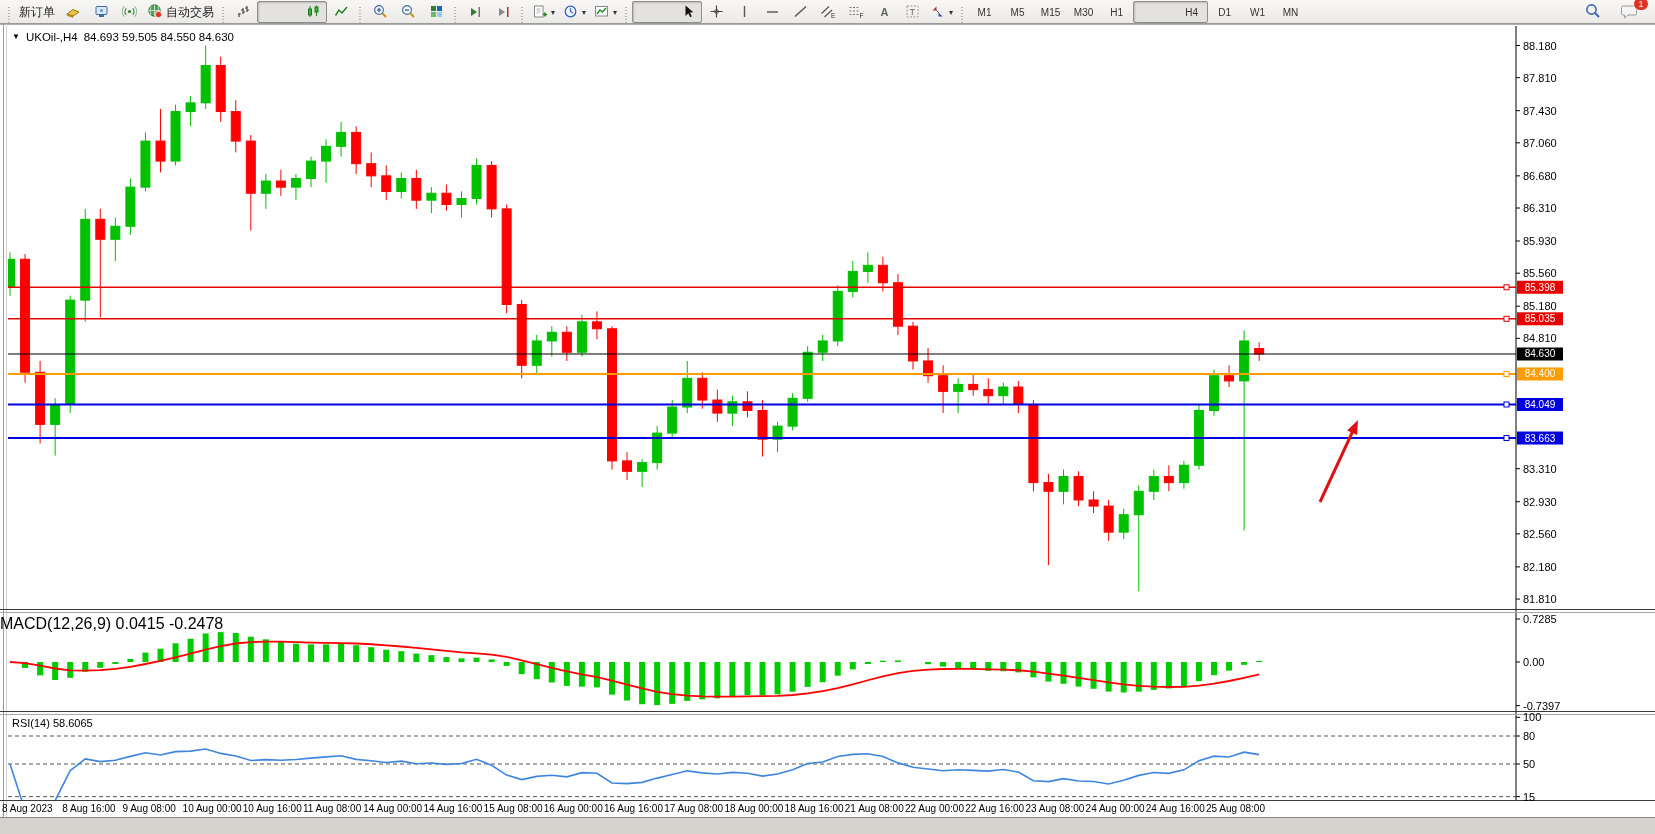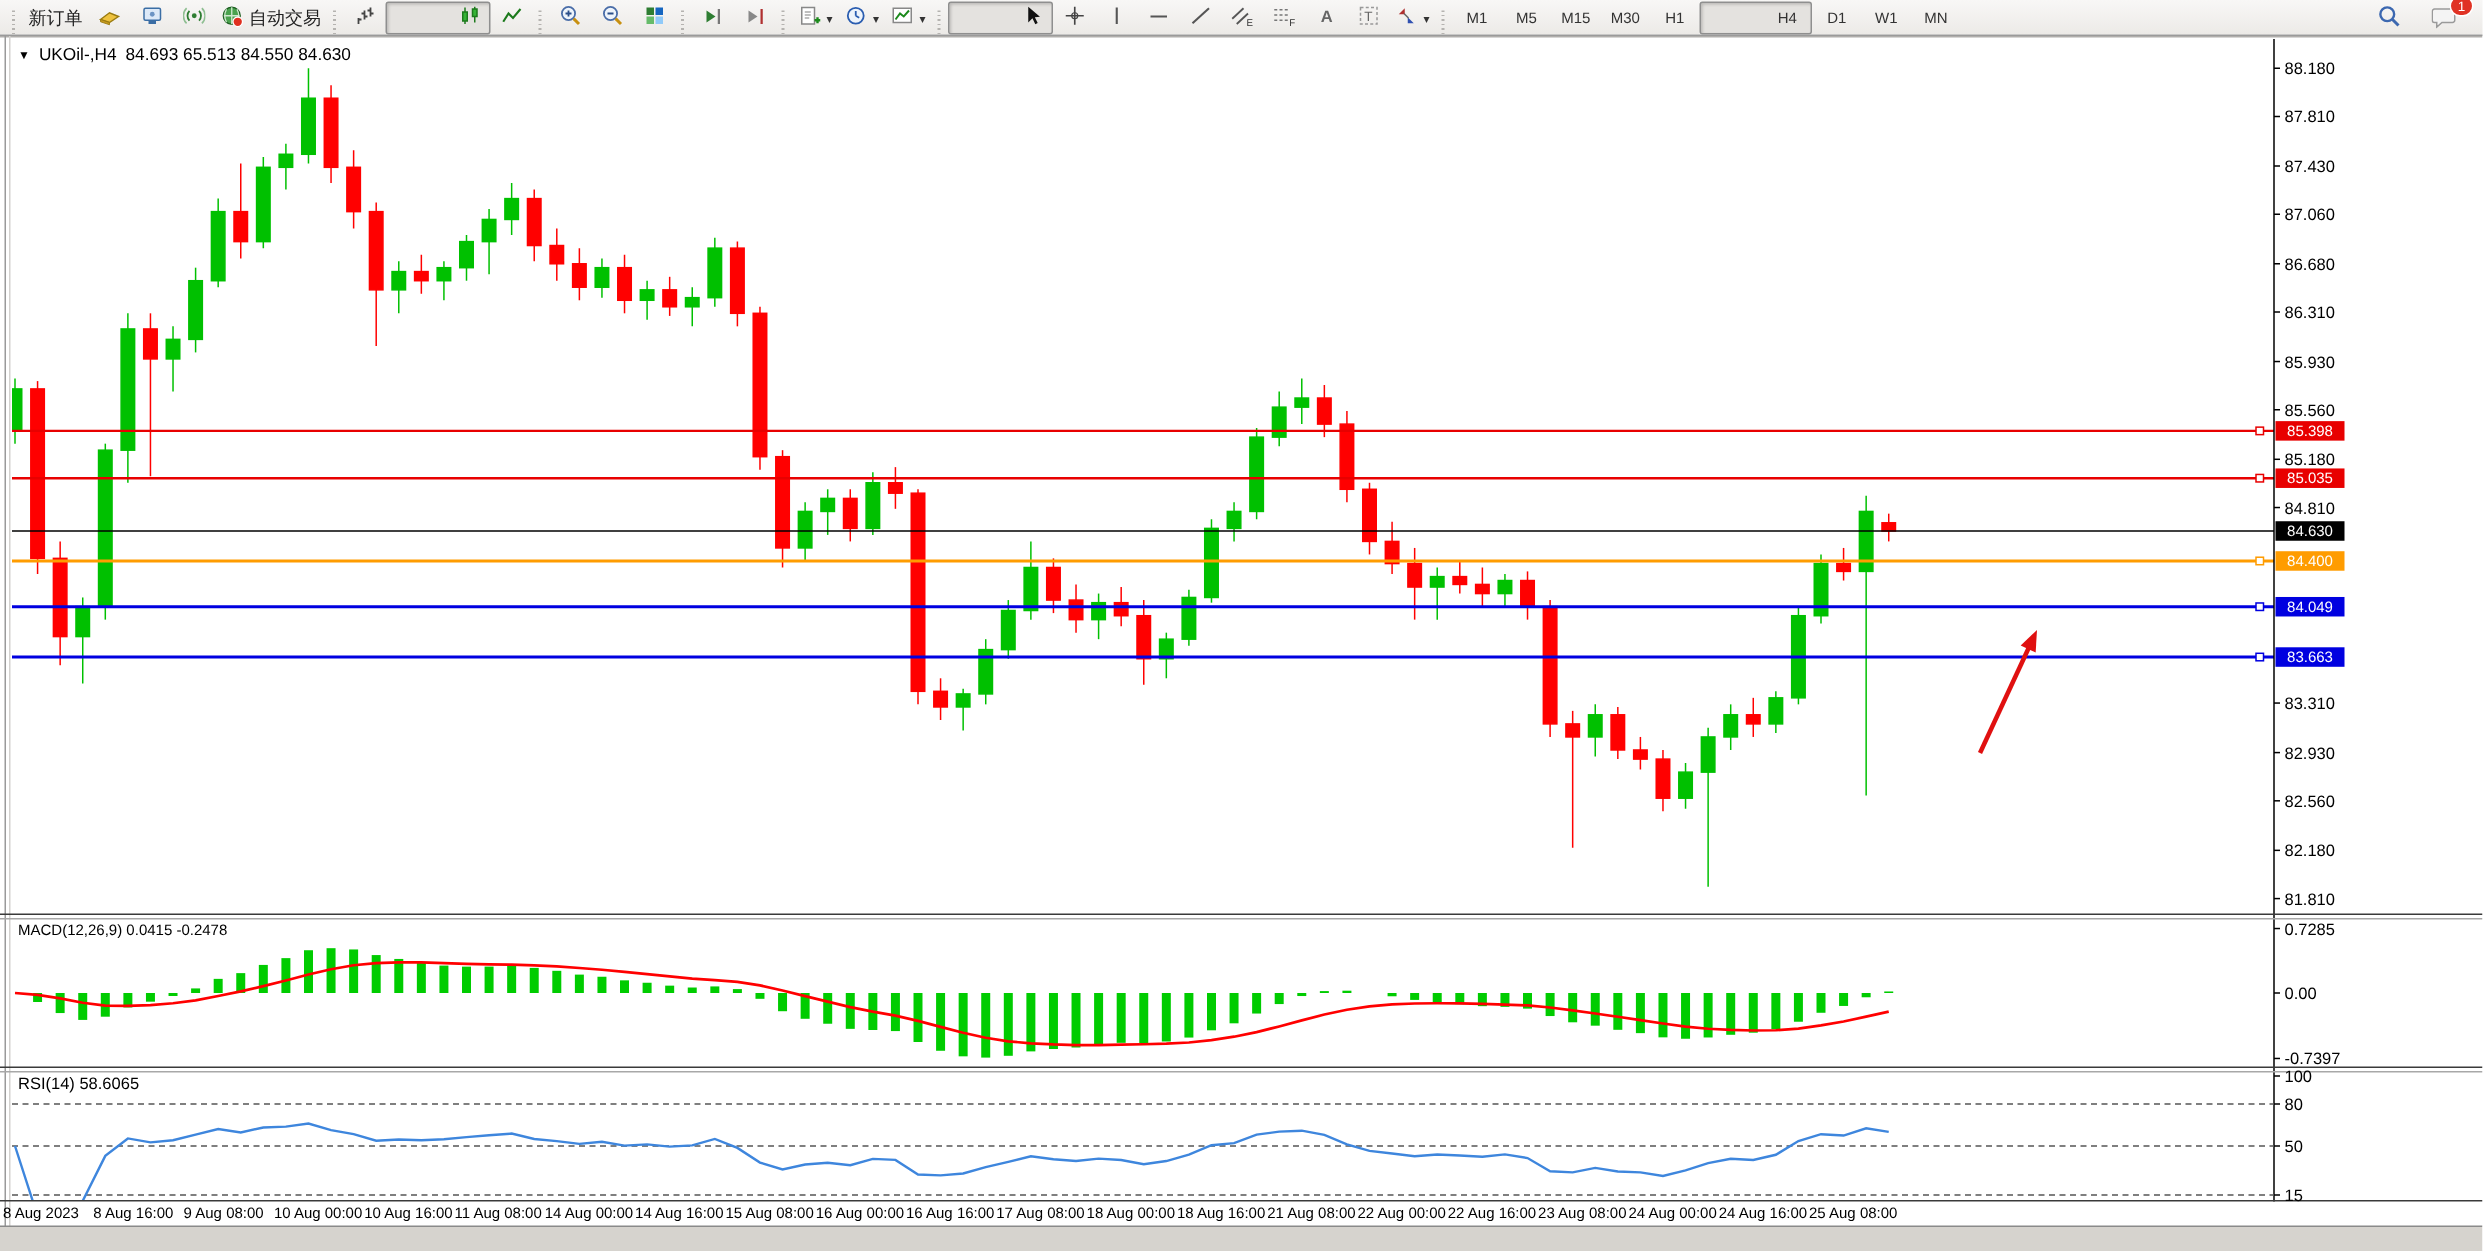--- a/index.html
+++ b/index.html
@@ -20,21 +20,21 @@
   #chat-wrap{position:relative;}
   #chat-badge{position:absolute;top:-5px;right:-7px;background:#e03224;color:#fff;font-size:9px;
     min-width:12px;height:12px;border-radius:7px;display:flex;align-items:center;justify-content:center;
     border:1px solid #fff;padding:0 1px;}
   #chart-window{position:absolute;top:24px;left:0;width:1655px;height:810px;background:#fff;}
   #cv{position:absolute;top:0;left:0;}
   #cv text{font-family:"Liberation Sans",sans-serif;}
   .overlay{position:absolute;font-size:11px;color:#000;white-space:pre;z-index:3;}
   #title-line{top:7px;left:12px;display:flex;align-items:center;gap:6px;font-size:11.5px;}
   #title-line .tri{font-size:8px;line-height:1;}
-  #macd-label{top:591px;left:12px;font-size:10px;}
+  #macd-label{top:591px;left:0;font-size:16px;}
   #rsi-label{top:693px;left:12px;font-size:11px;}
 </style>
 </head>
 <body>
 
 <div id="toolbar">
   <span class="grip"></span>
 
   <div class="tbtn">
     <span class="lbl">新订单</span>
@@ -620,17 +620,17 @@
       <text x="965.2" y="788" font-size="10" fill="#000">22 Aug 16:00</text>
       <text x="1025.4" y="788" font-size="10" fill="#000">23 Aug 08:00</text>
       <text x="1085.6000000000001" y="788" font-size="10" fill="#000">24 Aug 00:00</text>
       <text x="1145.8" y="788" font-size="10" fill="#000">24 Aug 16:00</text>
       <text x="1206" y="788" font-size="10" fill="#000">25 Aug 08:00</text>
     </svg>
 
   <div class="overlay" id="title-line">
     <span class="tri">▼</span>
     <span>UKOil-,H4</span>
-    <span>84.693 65.513 84.550 84.630</span>
+    <span>84.693 59.505 84.550 84.630</span>
   </div>
   <div class="overlay" id="macd-label">MACD(12,26,9) 0.0415 -0.2478</div>
   <div class="overlay" id="rsi-label">RSI(14) 58.6065</div>
 </div>
 
 </body></html>

